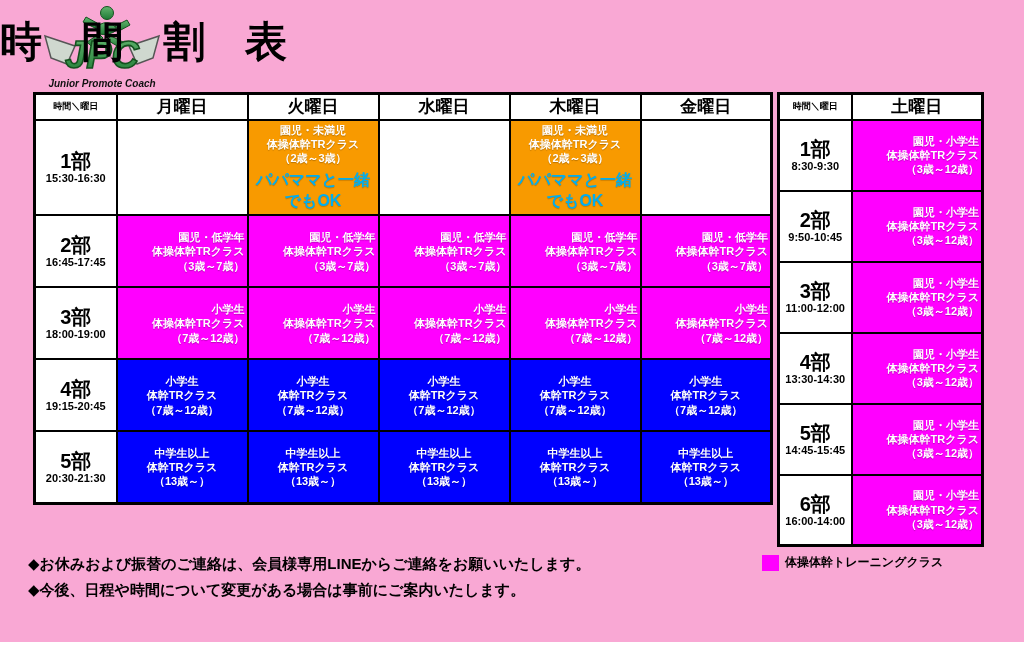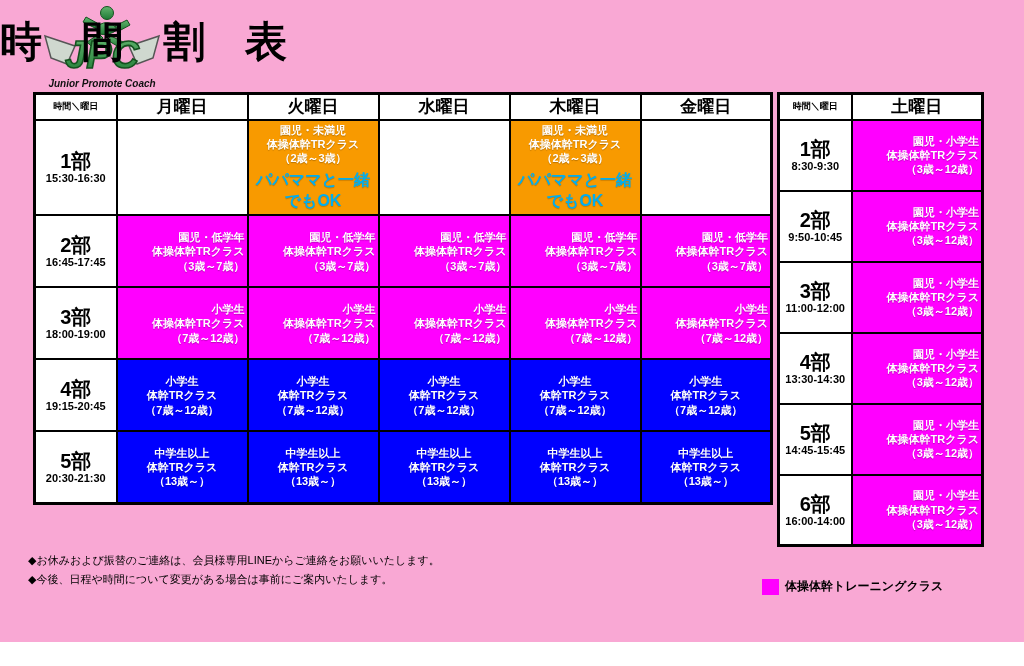--- a/index.html
+++ b/index.html
@@ -35,23 +35,23 @@
 
   .cell{padding:2px;}
   .cell.empty{background:#fff;}
   .cell.magenta{background:var(--magenta);text-align:right;}
   .cell.blue{background:var(--blue);}
   .cell.orange{background:var(--orange);}
   .cell-text{white-space:pre-line;font-size:11px;font-weight:800;color:#fff;line-height:1.3;text-shadow:0 1px 1px rgba(0,0,0,0.25);}
   .cell-note{font-size:16px;font-weight:800;color:var(--cyan);margin-top:5px;text-shadow:0 1px 1px rgba(0,0,0,0.2);}
 
   .notes{position:absolute;left:28px;top:551px;}
-  .note-line{font-size:11px;font-weight:400;color:#000;line-height:1.75;}
-
-  .legend{position:absolute;left:762px;top:554px;margin-top:24px;}
+  .note-line{font-size:15px;font-weight:700;color:#000;line-height:1.75;}
+
+  .legend{position:absolute;left:762px;top:554px;}
   .legend-row{display:flex;align-items:center;margin-bottom:5px;}
   .swatch{width:17px;height:16px;margin-right:6px;flex:0 0 auto;}
   .swatch.magenta{background:var(--magenta);}
   .swatch.blue{background:var(--blue);}
   .legend-label{font-size:12px;font-weight:800;color:#000;}
 
   .footer{position:absolute;right:34px;top:609px;text-align:right;}
   .store-name{font-size:21px;font-weight:900;color:#000;line-height:1.1;}
   .store-tel{font-size:19px;font-weight:900;color:#000;line-height:1.15;letter-spacing:0.5px;}
 </style>

